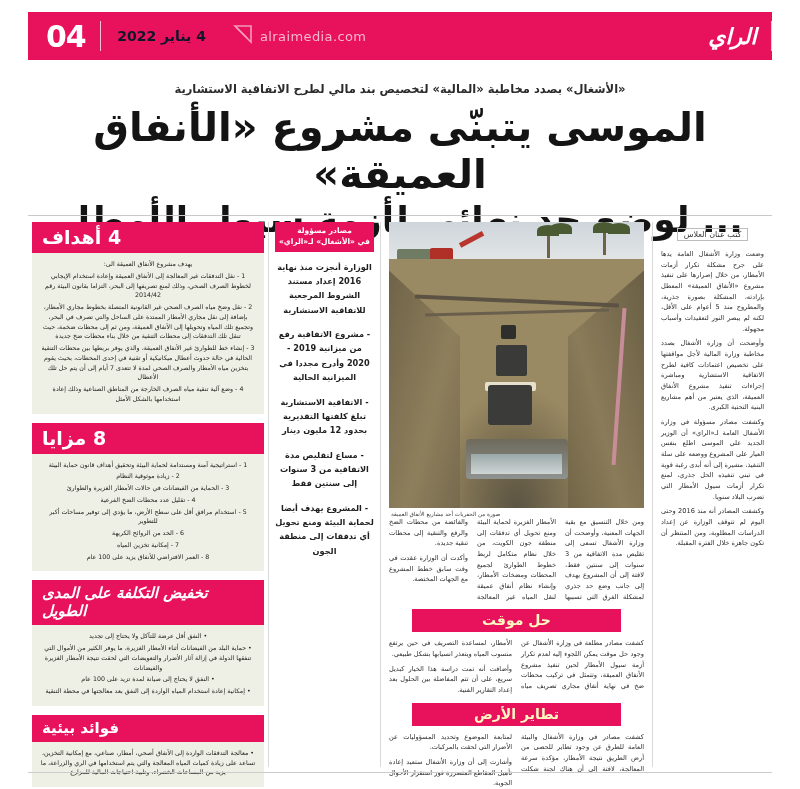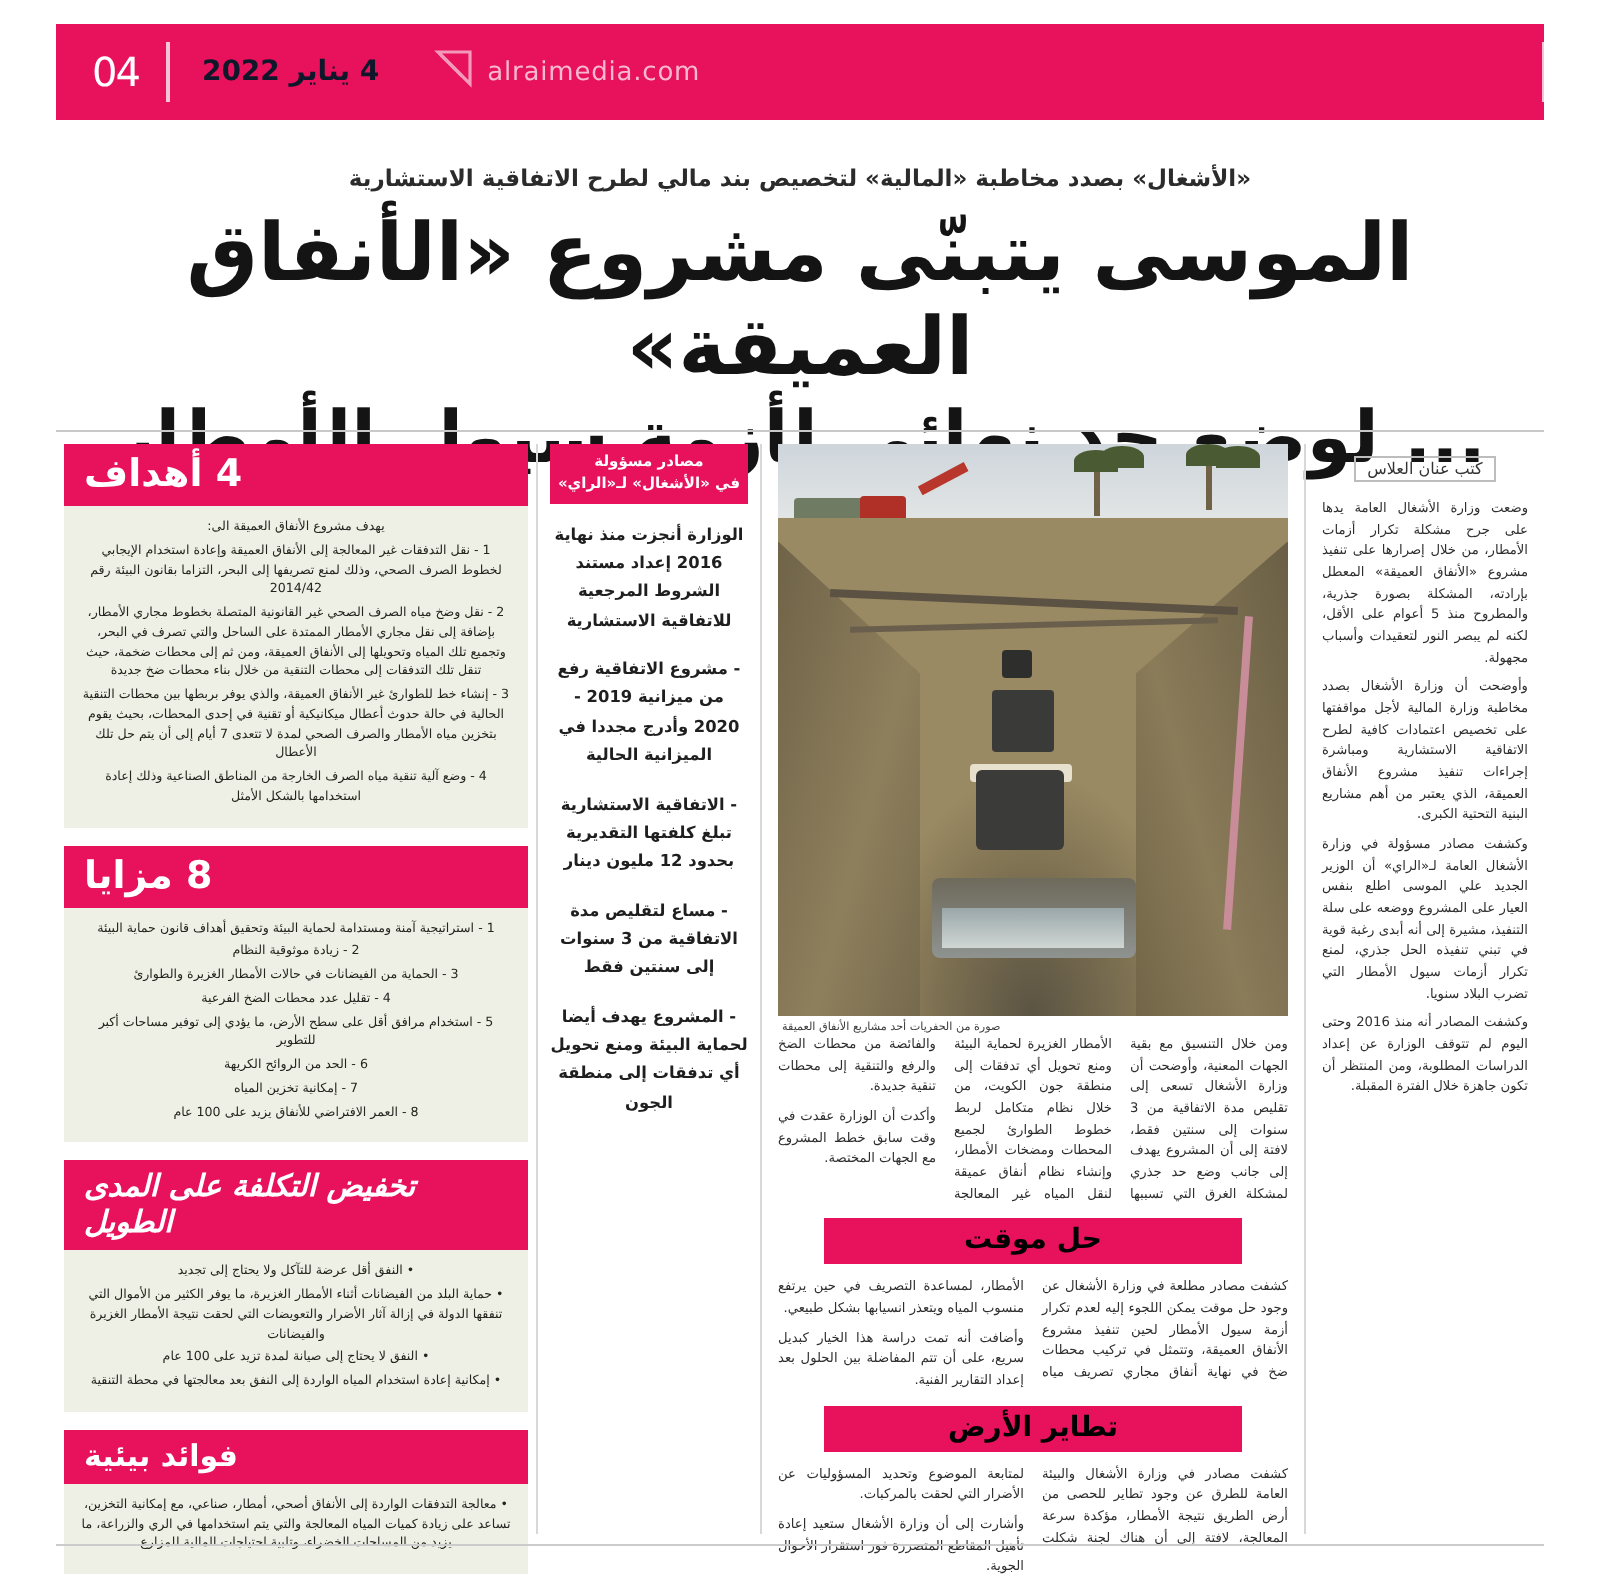--- a/index.html
+++ b/index.html
@@ -41,21 +41,21 @@
   .mh-web-text{color:#f7b9cd;font-size:13px;letter-spacing:.4px;direction:ltr;}
   .mh-arrow-icon{display:block;}
   .mh-date{
     display:flex;align-items:center;justify-content:center;padding:0 16px;
   }
   .mh-date-text{color:#0f172a;font-size:14px;font-weight:bold;}
   .mh-page{
     display:flex;align-items:center;justify-content:center;
     padding:0 14px 0 18px;
   }
-  .mh-page-num{color:#ffffff;font-size:20px;font-weight:normal;letter-spacing:-1px;}
+  .mh-page-num{color:#ffffff;font-size:30px;font-weight:bold;letter-spacing:-1px;}
 
   
   .kicker{
     position:absolute;left:28px;top:82px;width:744px;
     text-align:center;font-size:11.5px;font-weight:bold;color:#2b2b2b;
   }
   .headline{
     position:absolute;left:28px;top:104px;width:744px;
     text-align:center;color:#141414;
   }
@@ -152,21 +152,21 @@
     background:#6a5f4c;transform:rotate(-1.5deg);}
   .ph-hose{position:absolute;right:9%;top:30%;width:1.6%;height:55%;
     background:#c98d9a;transform:rotate(4deg);}
   .photo-caption{
     font-size:5.6px;color:#3d3d3d;text-align:left;padding:3px 2px 0 2px;
     direction:rtl;
   }
 
   
   .subhead{
-    background:#e8115b;color:#000000;font-size:14px;font-weight:bold;
+    background:#e8115b;color:#fef9c3;font-size:14px;font-weight:bold;
     text-align:center;padding:3px 0 4px 0;margin:7px 0 6px 0;width:82%;
     margin-right:auto;margin-left:auto;
   }
   .two-col-text{column-count:3;column-gap:9px;column-rule:none;}
   .two-col-text2{column-count:2;column-gap:9px;}
 
   
   .ibox{margin-bottom:9px;}
   .ibox-head{
     background:#e8115b;color:#ffffff;text-align:left;
@@ -187,20 +187,23 @@
     position:absolute;left:28px;top:772px;width:744px;height:1px;background:#cccccc;
   }
 </style>
 </head>
 <body>
 
 <div class="page">
 
   <div class="masthead">
     <div class="mh-divider"></div>
+    <div class="mh-logo">
+      <span class="mh-logo-text">الراي</span>
+    </div>
     <div class="mh-spacer"></div>
     <div class="mh-web">
       <span class="mh-web-text">alraimedia.com</span>
       <span class="mh-arrow-icon">
         <svg width="22" height="22" viewBox="0 0 22 22" aria-hidden="true">
           <path d="M3 3 L19 3 L19 19 Z" fill="none" stroke="#f29ab8" stroke-width="1.6"></path>
           <path d="M4 4 L15 15" fill="none" stroke="#f29ab8" stroke-width="1.6"></path>
         </svg>
       </span>
     </div>

